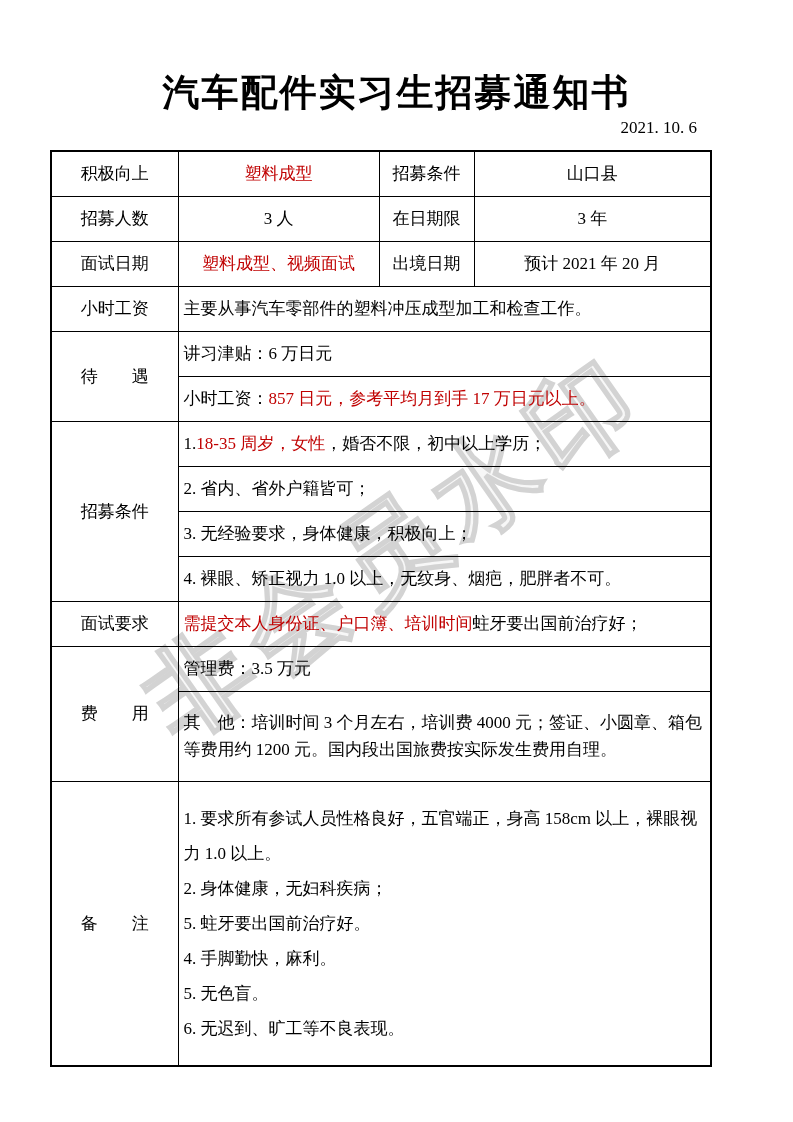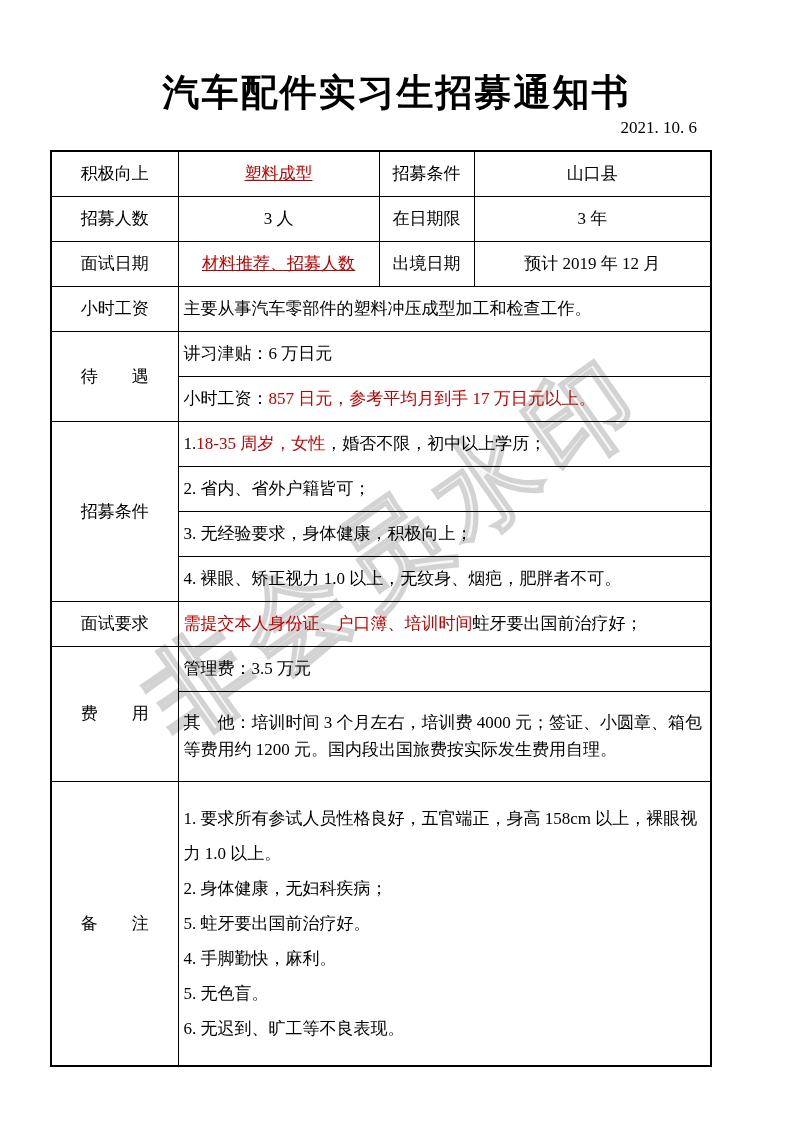--- a/index.html
+++ b/index.html
@@ -54,21 +54,21 @@
     border:1.5px solid var(--border,#000);
     font-size:17px;
     font-weight:normal;
     padding:0 5px;
     vertical-align:middle;
     overflow:hidden;
   }
   th.lab{text-align:center;}
   .c{text-align:center;}
   .red{color:var(--accent-red,#c00000);}
-  .bold{font-weight:bold;text-decoration:underline;}
+  .bold{font-weight:bold;}
   .h45{height:45px;}
   .h90{height:90px;}
   .h285{height:285px;}
   .lh43{line-height:27px;}
   .notes p{margin:0;line-height:35px;}
 </style>
 </head>
 <body>
 
 <div class="page">
@@ -98,23 +98,23 @@
 
       <tr class="h45">
         <th class="lab">招募人数</th>
         <td class="c">3 人</td>
         <th class="lab">在日期限</th>
         <td class="c">3 年</td>
       </tr>
 
       <tr class="h45">
         <th class="lab">面试日期</th>
-        <td class="c red bold">材料推荐、招募人数</td>
+        <td class="c red bold">塑料成型、视频面试</td>
         <th class="lab">出境日期</th>
-        <td class="c">预计 2019 年 12 月</td>
+        <td class="c">预计 2021 年 20 月</td>
       </tr>
 
       <tr class="h45">
         <th class="lab">小时工资</th>
         <td colspan="3">主要从事汽车零部件的塑料冲压成型加工和检查工作。</td>
       </tr>
 
       <tr class="h45">
         <th class="lab" rowspan="2">待　　遇</th>
         <td colspan="3">讲习津贴：6 万日元</td>

